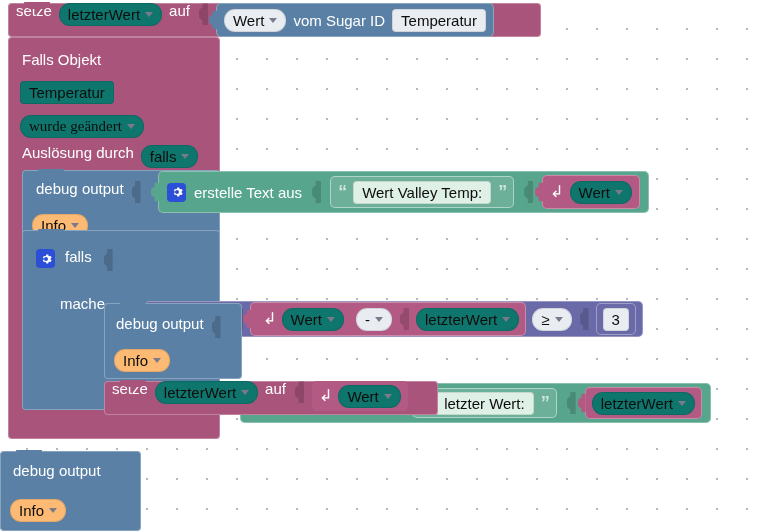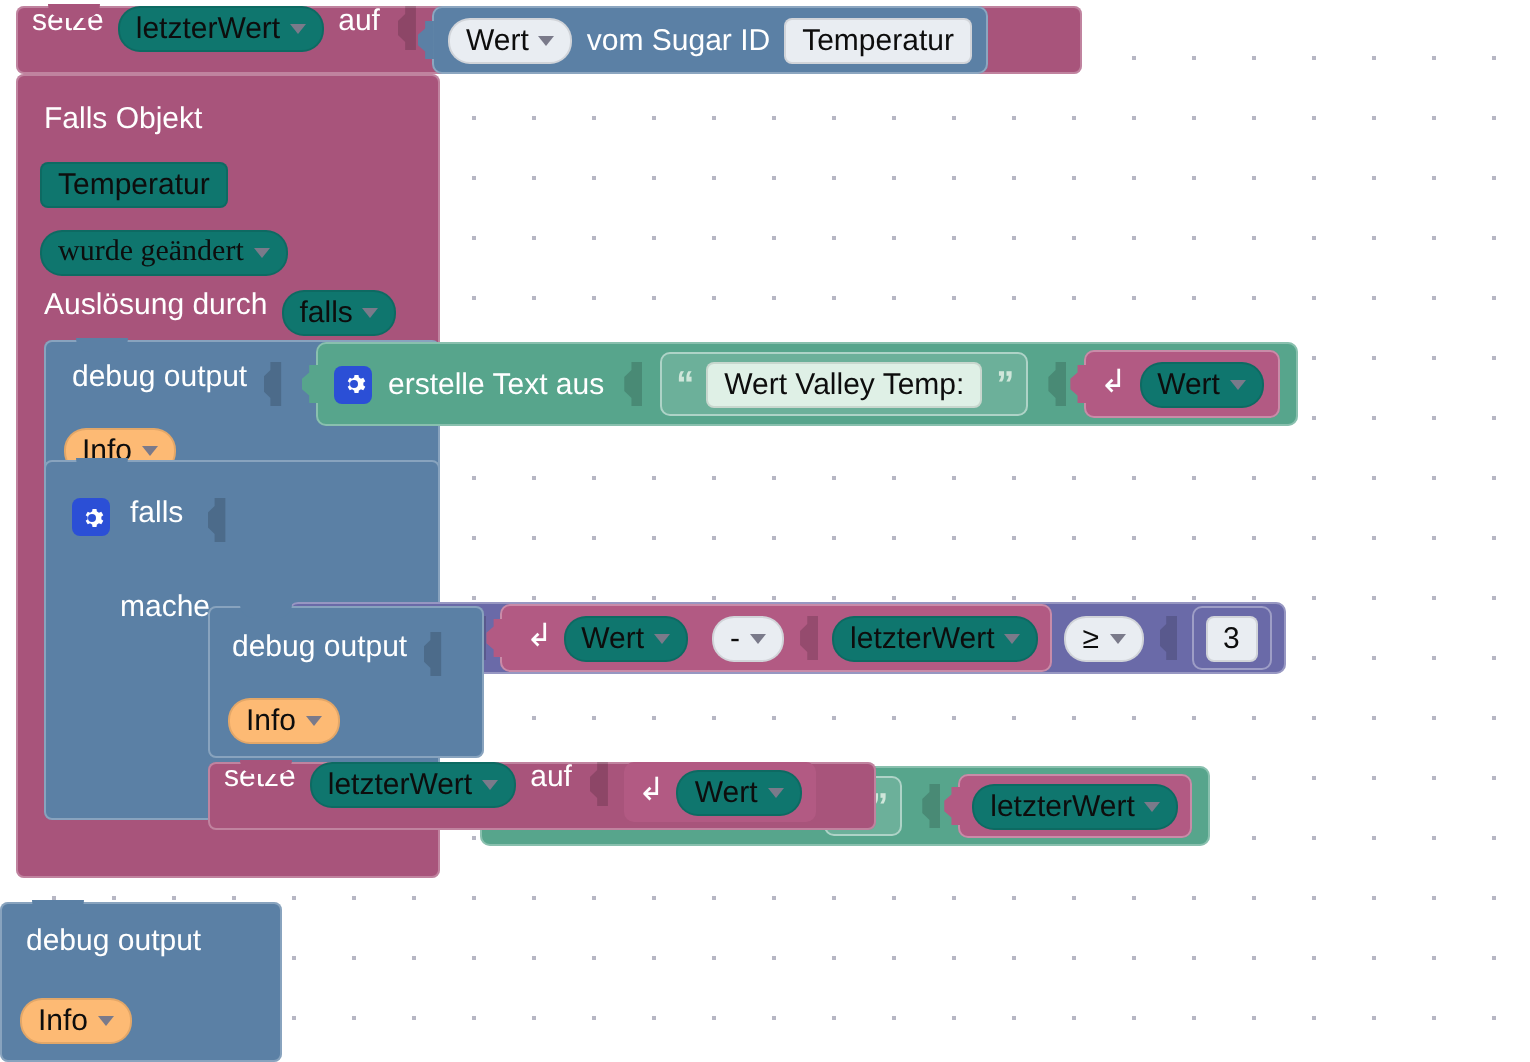--- a/index.html
+++ b/index.html
@@ -305,20 +305,23 @@
   <div class="blk val c-green notch" style="left:240px; top:305px; height:40px; padding:0 9px; gap:8px; background:#57a58c;">
     <span class="gear">
       <svg viewBox="0 0 24 24" fill="#ffffff">
           <path d="M12 8a4 4 0 1 0 0 8 4 4 0 0 0 0-8zm9.4 4a7.4 7.4 0 0 1-.1 1.2l2 1.6-2 3.4-2.4-.9a7.6 7.6 0 0 1-2 1.2l-.4 2.5h-4l-.4-2.5a7.6 7.6 0 0 1-2-1.2l-2.4.9-2-3.4 2-1.6a7.4 7.4 0 0 1 0-2.4l-2-1.6 2-3.4 2.4.9a7.6 7.6 0 0 1 2-1.2l.4-2.5h4l.4 2.5c.7.3 1.4.7 2 1.2l2.4-.9 2 3.4-2 1.6c.1.4.1.8.1 1.2z"></path>
         </svg>
     </span>
     <span class="lbl">erstelle Text aus</span>
     <span class="socket"></span>
     <span class="val" style="height:30px; padding:0 8px; gap:7px; background:rgba(255,255,255,.13); box-shadow:inset 0 0 0 1px rgba(255,255,255,.45);">
       <span class="quote">“</span>
+      <span class="field f-green rect">
+        <span>letzter Wert:</span>
+      </span>
       <span class="quote">”</span>
     </span>
     <span class="socket"></span>
     <span class="val c-rose2 notch" style="height:32px; padding:0 7px; background:#b25a83;">
       <span class="field f-pink">
         <span>letzterWert</span>
         <i class="caret"></i>
       </span>
     </span>
   </div>

